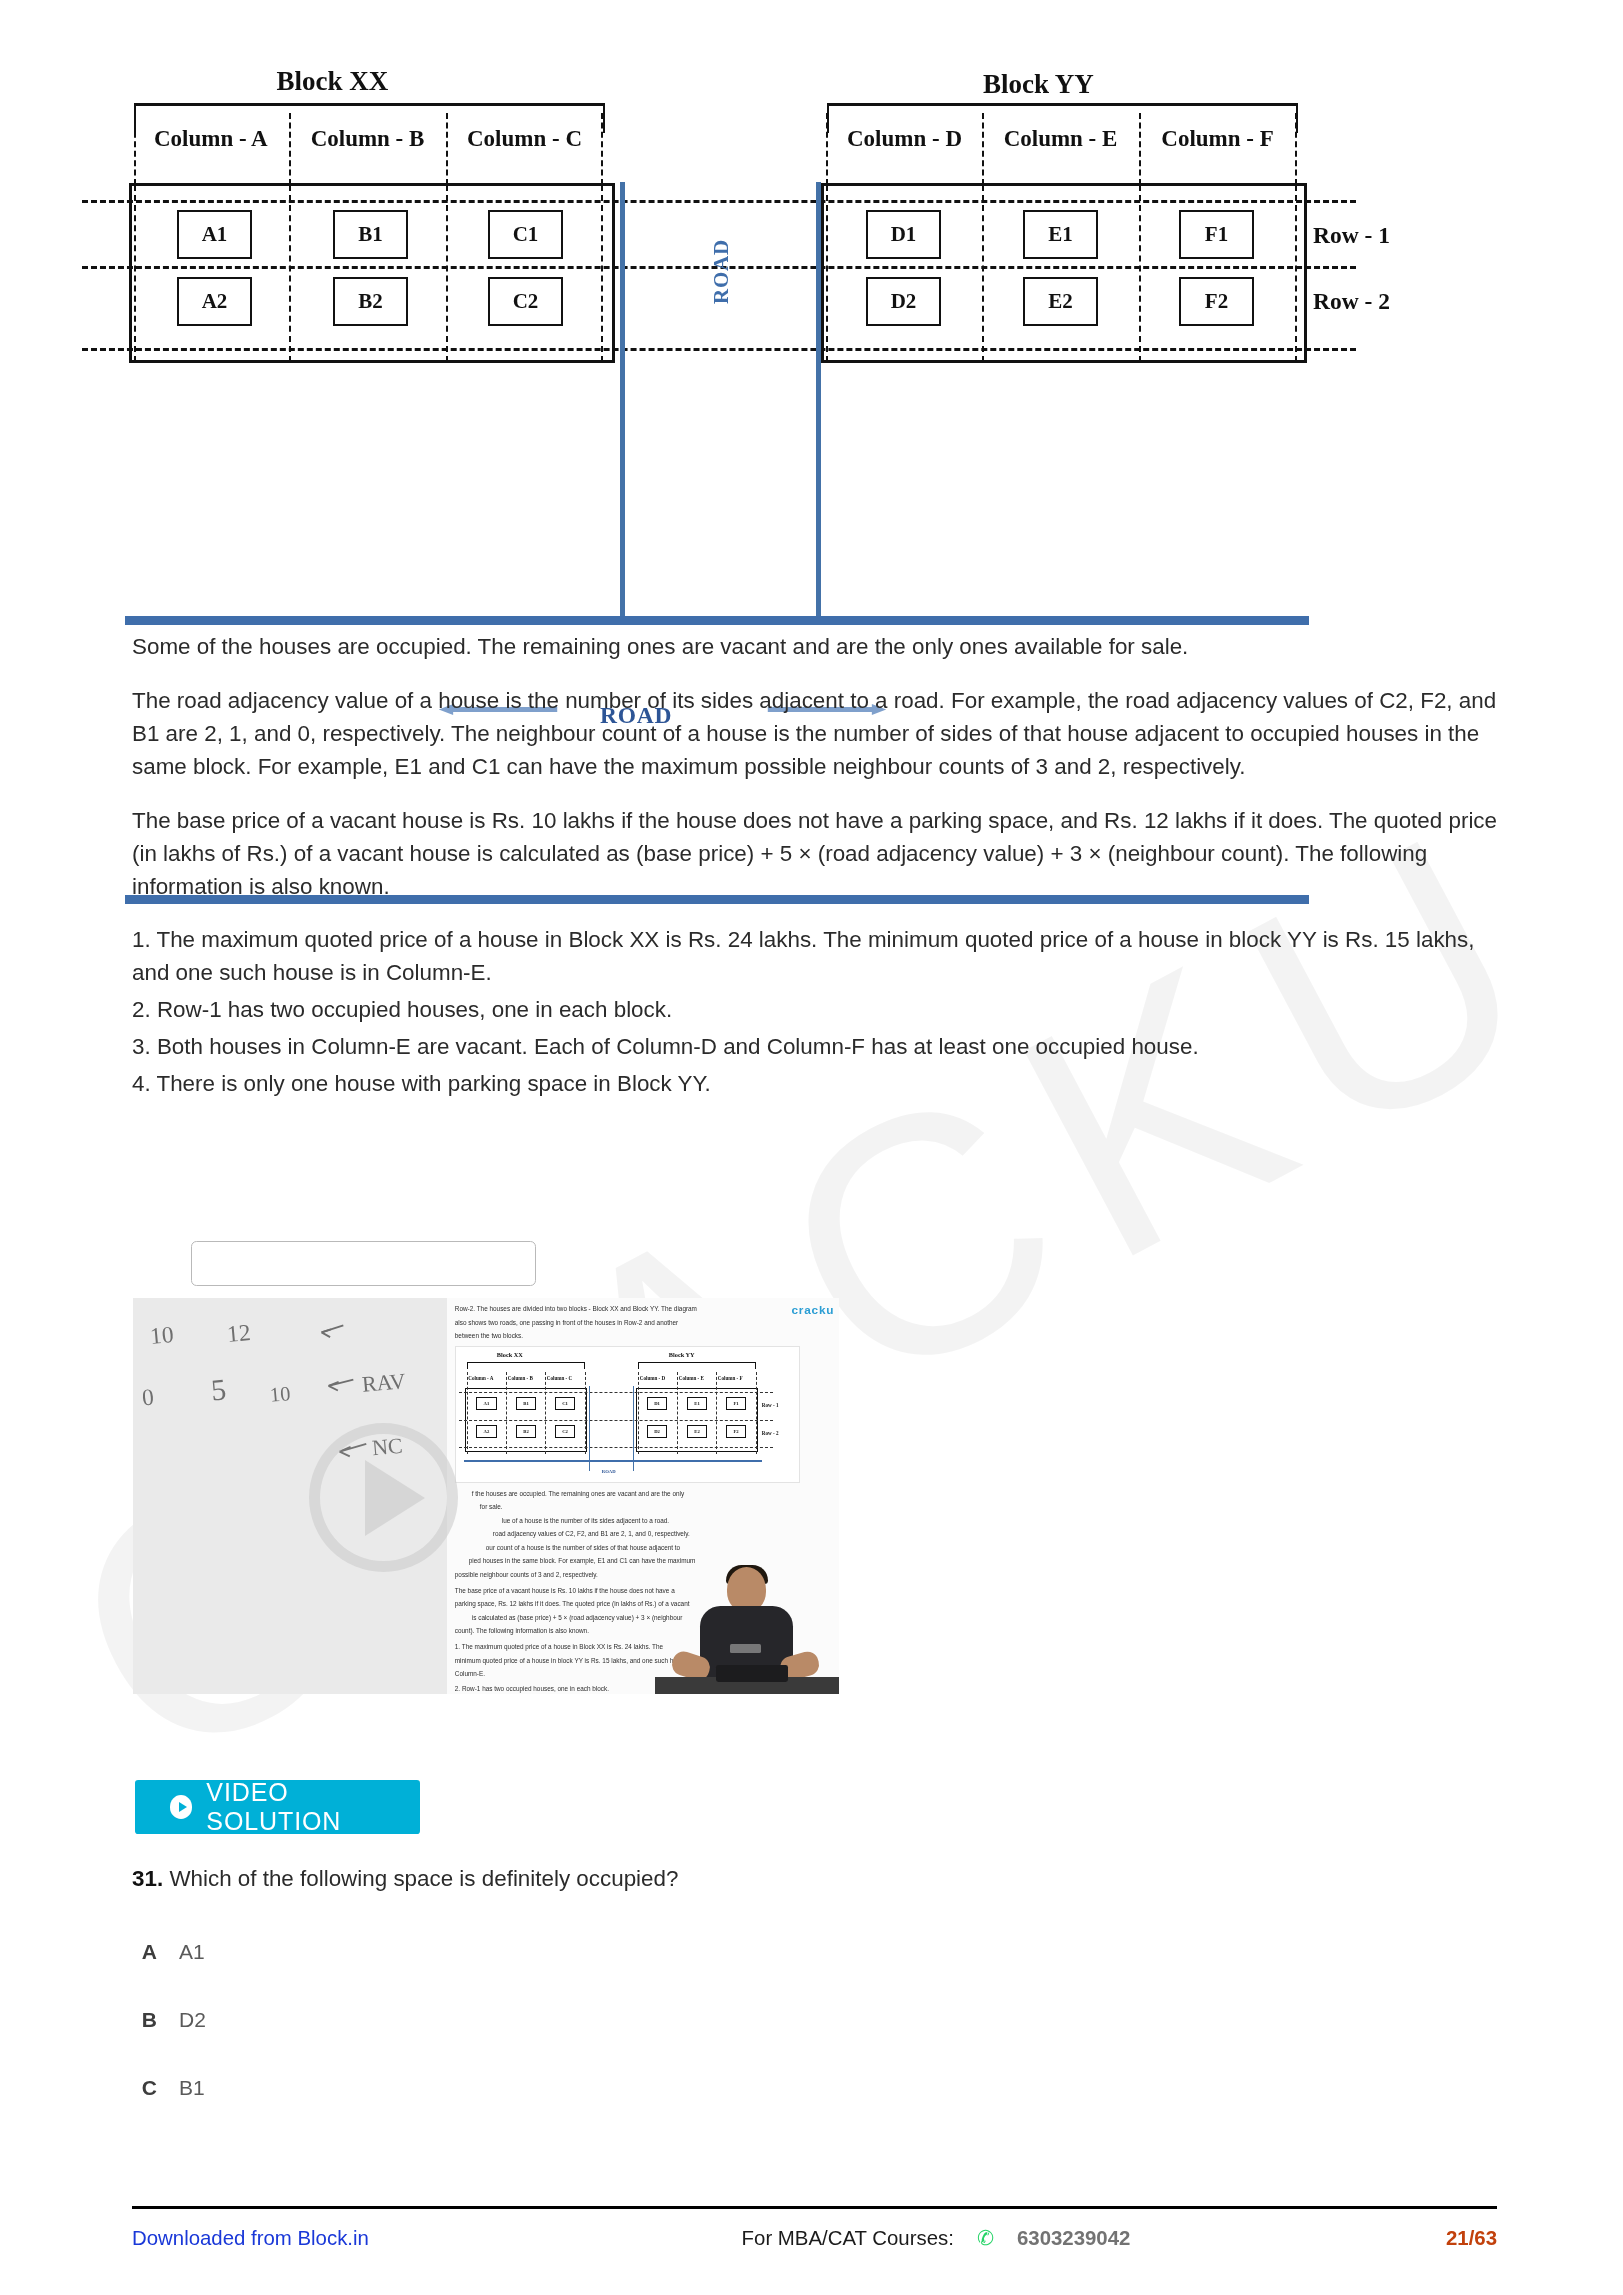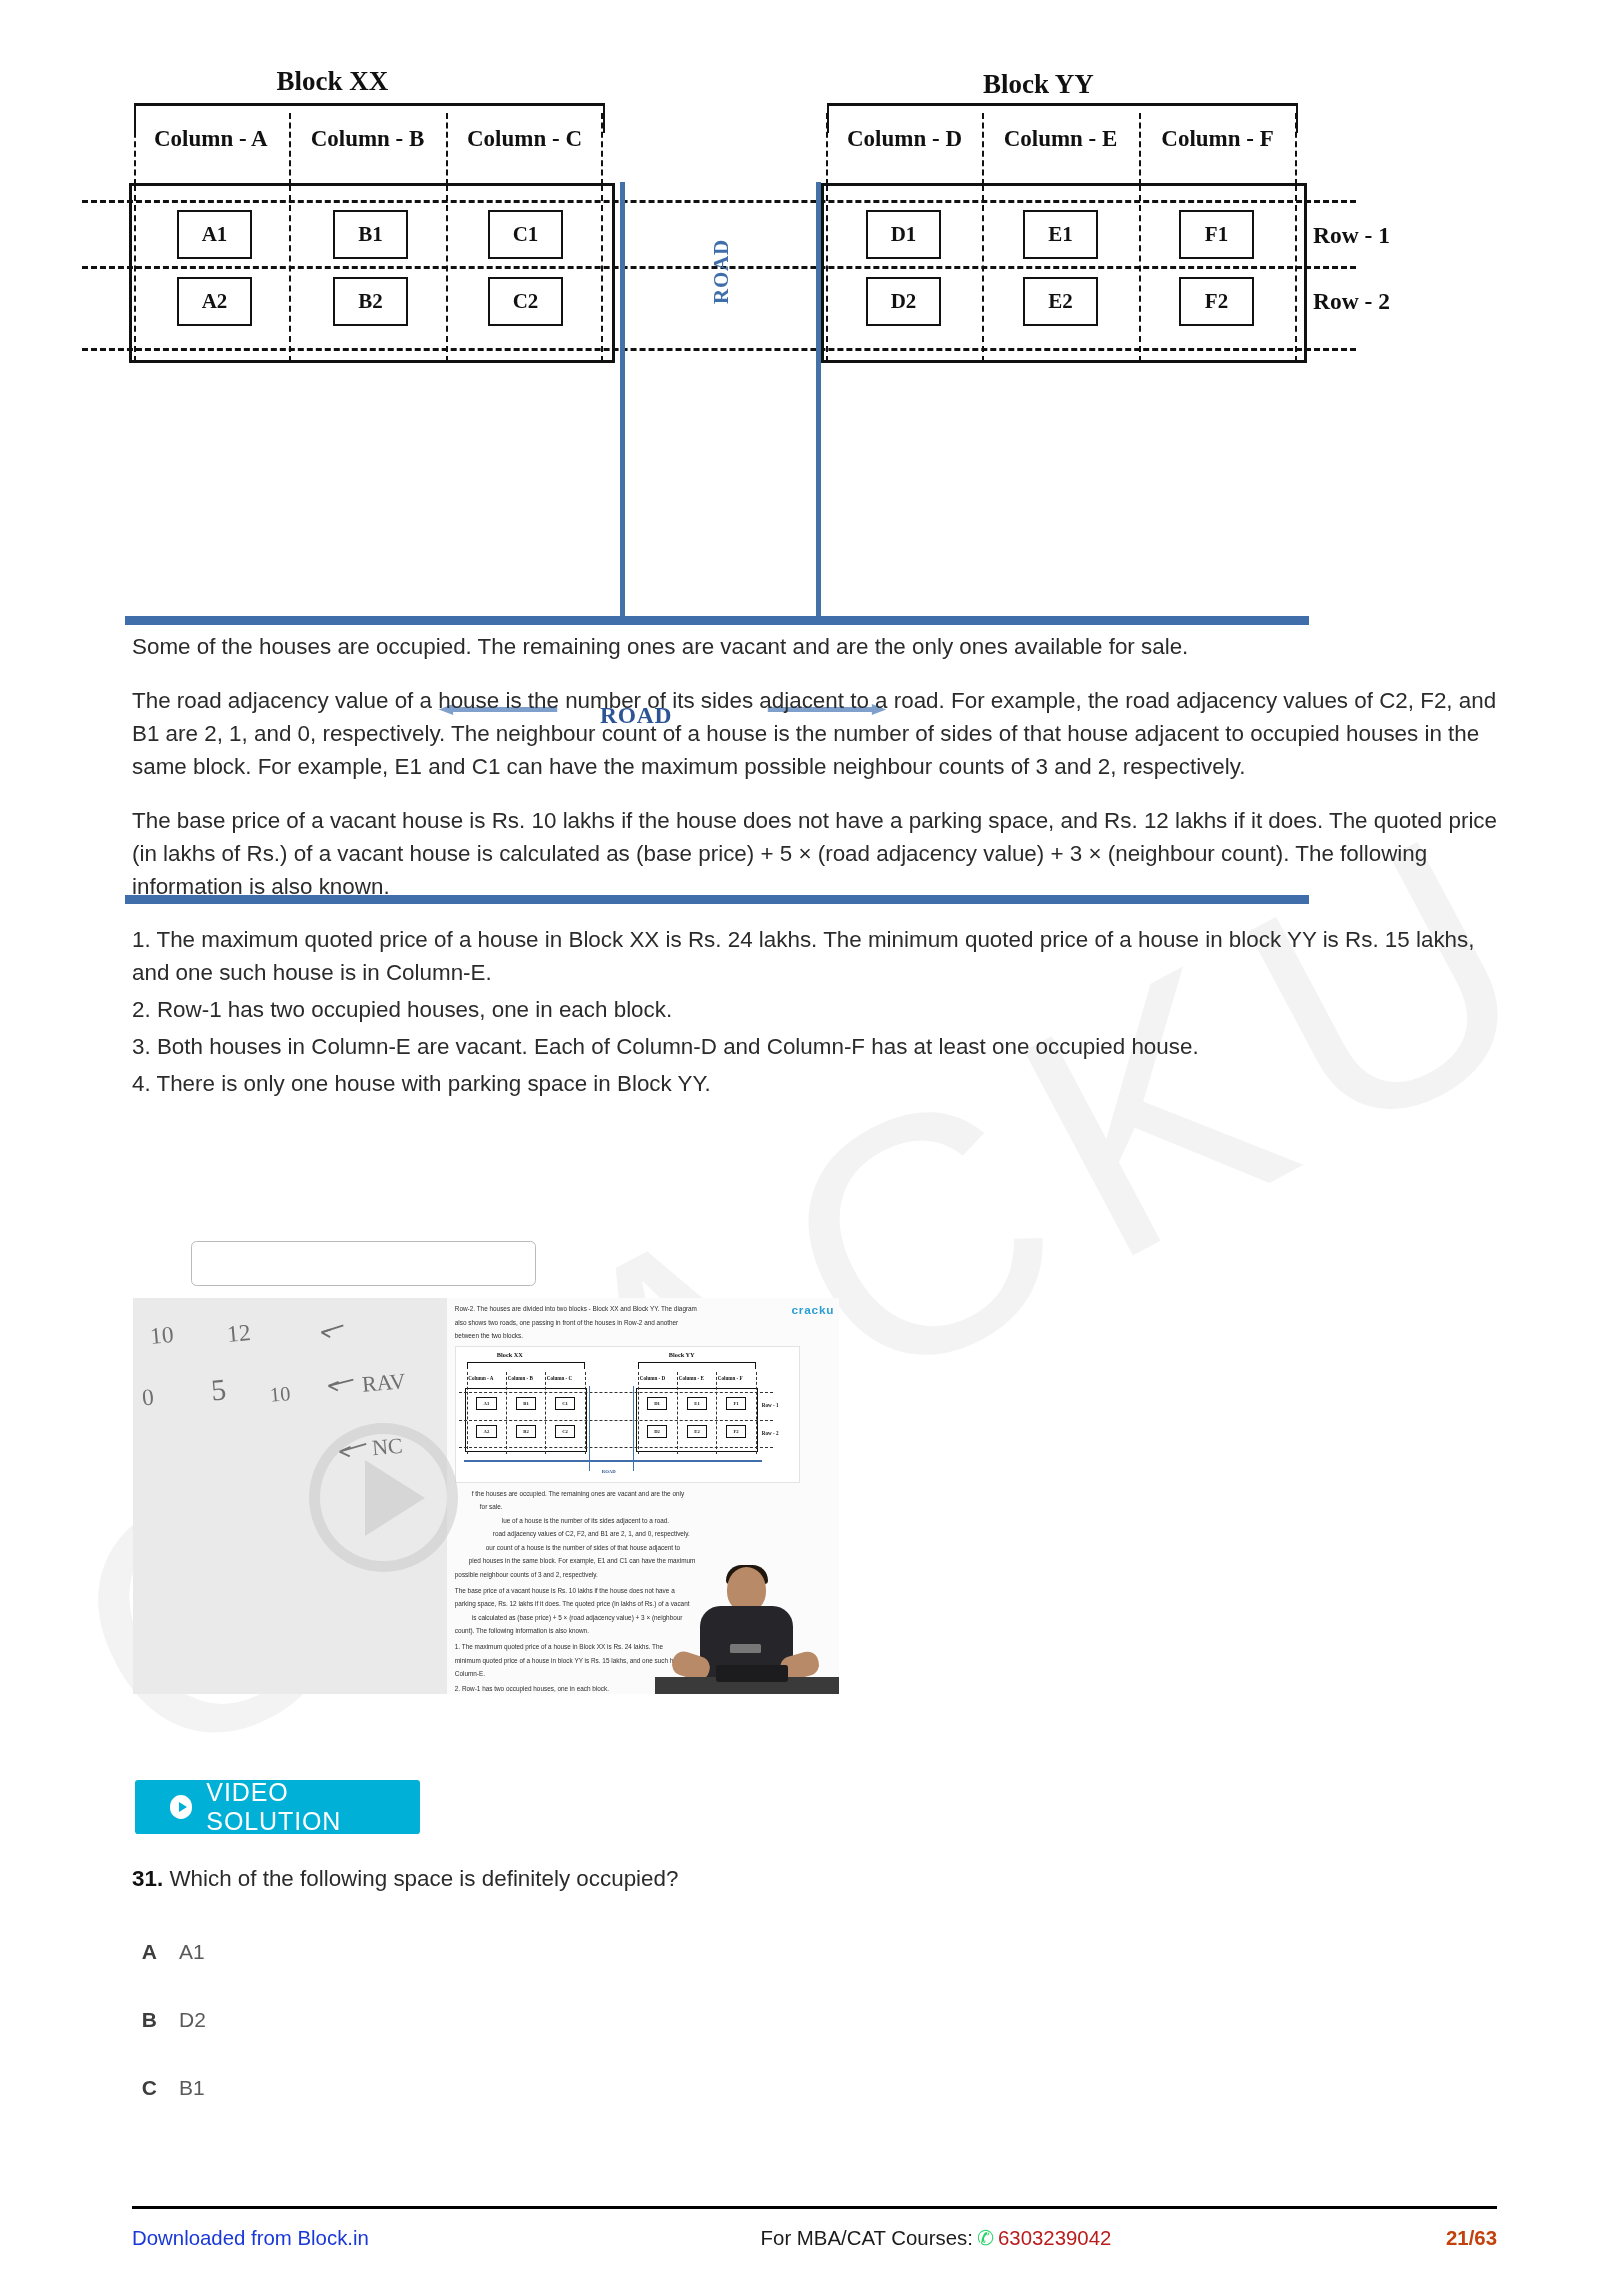--- a/index.html
+++ b/index.html
@@ -373,23 +373,23 @@
   #footer {
     position: absolute;
     left: 132px; top: 2226px;
     width: 1365px;
     display: flex;
     align-items: center;
     font-size: 20.4px;
     font-family: "Liberation Sans", sans-serif;
   }
   #footer-left { color: #1a38d8; width: 439px; }
-  #footer-center { flex: 1; text-align: center; color: #1b1b1b; display:flex; align-items:center; justify-content:center; gap:4px;}
+  #footer-center { flex: 1; text-align: center; color: #1b1b1b; display:flex; align-items:center; justify-content:center; gap:23px;}
   #wa-icon { color: #25d366; font-size: 20.4px; }
-  #footer-phone { color: #b91c1c; }
+  #footer-phone { color: #737373; font-weight: bold; }
   #footer-right { width: 196px; text-align: right; color: #c2410c; font-weight: 600;}
 </style>
 </head>
 <body>
 
 <div id="watermark">
   <span>CRACKU</span>
 </div>
 
 <div class="page">

